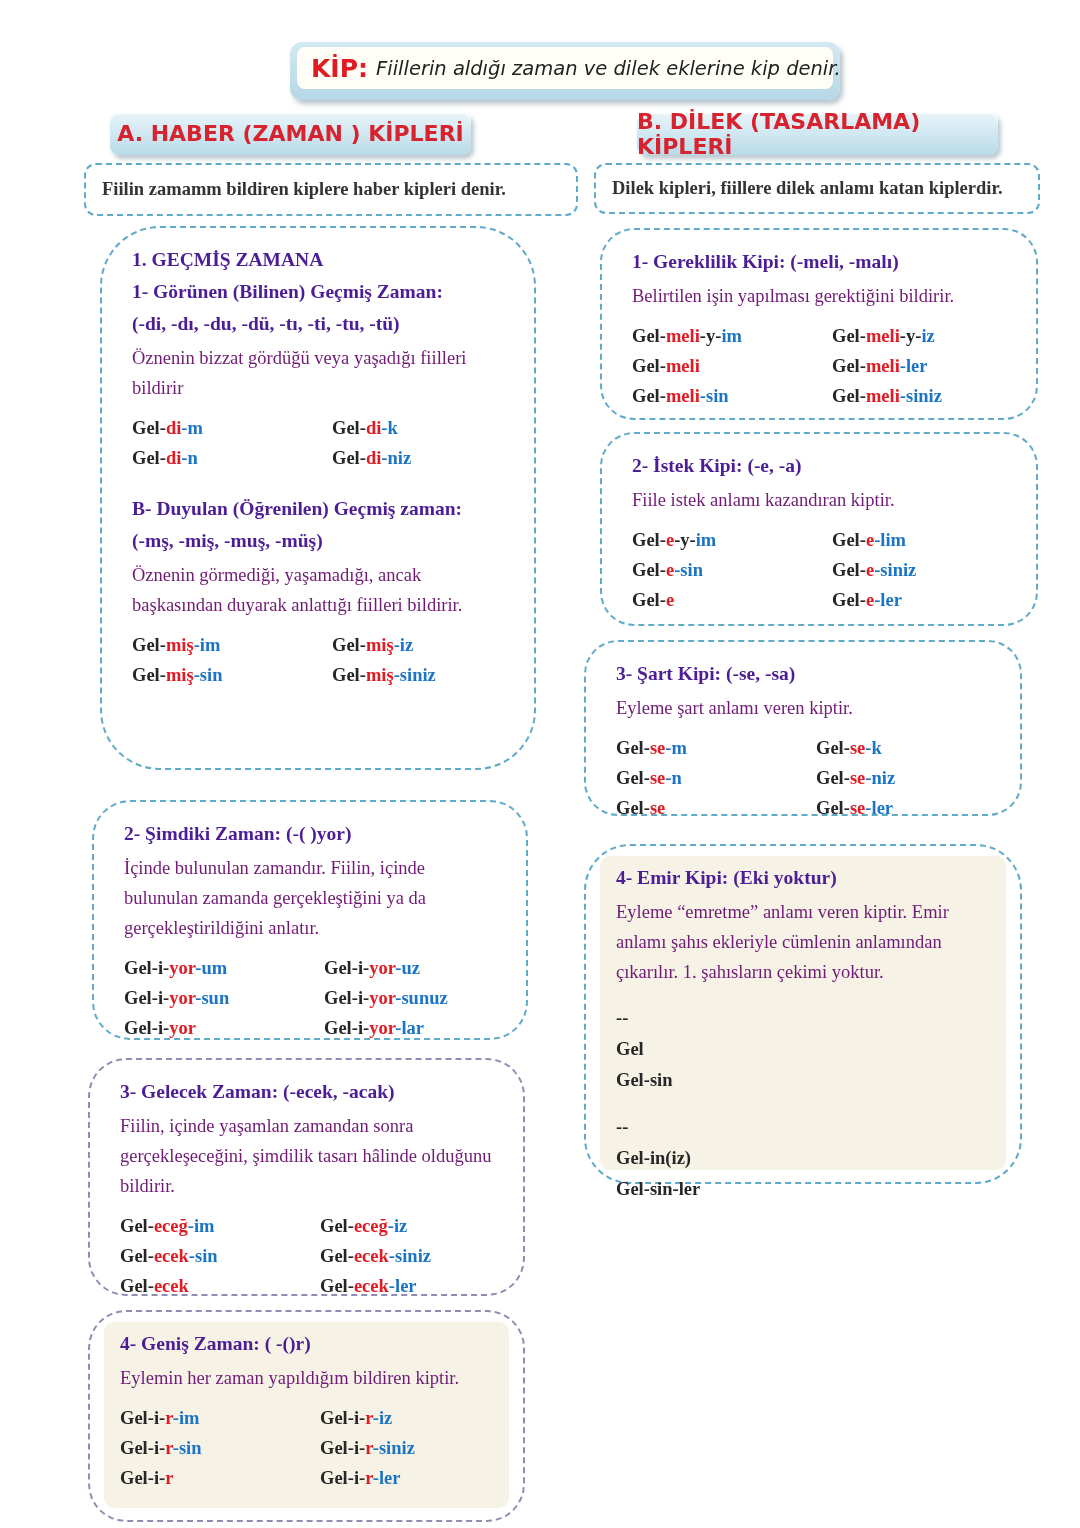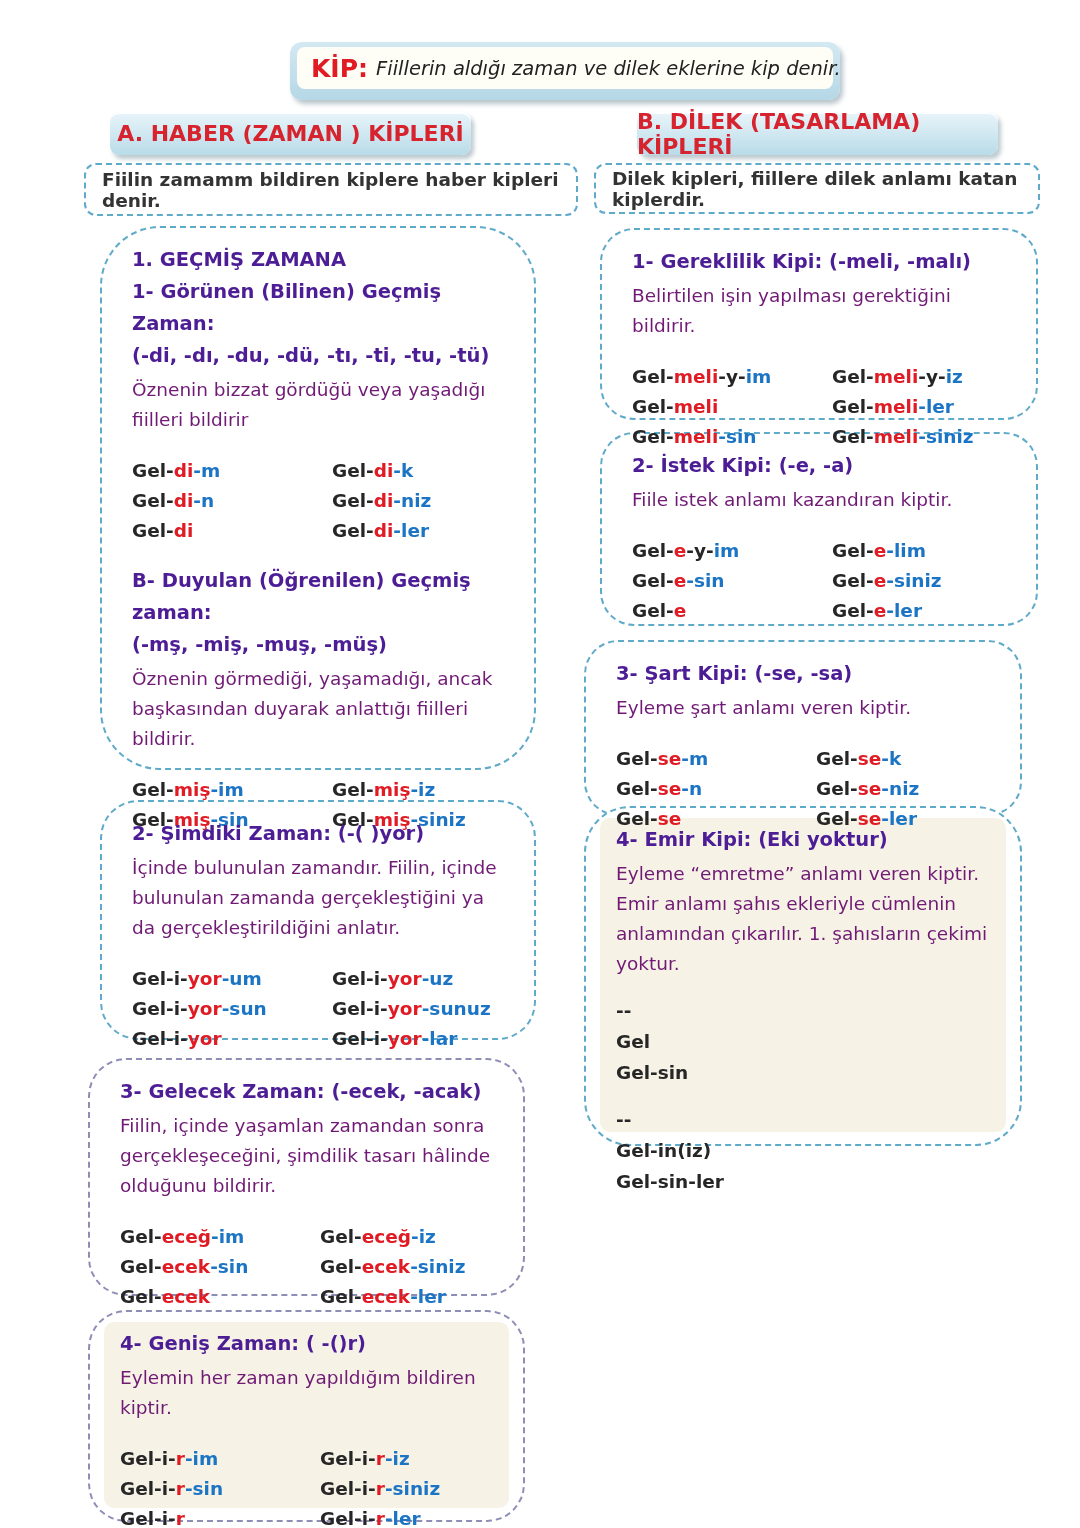--- a/index.html
+++ b/index.html
@@ -32,46 +32,46 @@
     background:linear-gradient(#e9f5fa,#b9dbe9);
     border-radius:9px;
     box-shadow:3px 4px 4px rgba(125,150,160,.5), inset 0 2px 0 rgba(255,255,255,.9);
     display:flex;align-items:center;justify-content:center;
     color:#d6232e;font-weight:bold;font-size:22px;
   }
   .hdr-a{left:110px;}
   .hdr-b{left:637px;}
   
   .dash{
-    position:absolute;border:2px dashed #5fa9c9;background:#fff;box-sizing:border-box;
+    position:absolute;border:2px dashed #5fa9c9;background:#fff;box-sizing:border-box;font-family:Liberation Serif, serif;
   }
   .subtitle{
     border-radius:12px;display:flex;align-items:center;
     color:#333;font-weight:bold;font-size:18.5px;padding:0 16px;
   }
   .sub-left{left:84px;top:163px;width:494px;height:53px;}
   .sub-right{left:594px;top:163px;width:446px;height:51px;}
   .panel{border-radius:38px;padding:16px 24px 0 30px;}
   .purple{border-color:#8d8db5;}
   .p-left1{left:100px;top:226px;width:436px;height:544px;border-radius:60px;}
-  .p-left2{left:100px;top:800px;width:436px;height:240px;}
+  .p-left2{left:92px;top:800px;width:436px;height:240px;}
   .p-left3{left:88px;top:1058px;width:437px;height:238px;}
   .p-left4{left:88px;top:1310px;width:437px;height:212px;}
   .p-right1{left:600px;top:228px;width:438px;height:192px;border-radius:34px;}
   .p-right2{left:600px;top:432px;width:438px;height:194px;border-radius:34px;}
   .p-right3{left:584px;top:640px;width:438px;height:176px;border-radius:34px;}
-  .p-right4{left:584px;top:806px;width:438px;height:340px;border-radius:46px;}
+  .p-right4{left:584px;top:844px;width:438px;height:340px;border-radius:46px;}
   .cream-bg{
     position:absolute;inset:10px 14px 12px 14px;background:#f6f3e6;border-radius:10px;z-index:0;
   }
   .panel-content{position:relative;z-index:1;}
   
   .red-title{color:#4c1d95;font-weight:bold;font-size:19.5px;line-height:32px;}
   .desc{color:#701a75;font-size:18.5px;line-height:30px;margin-top:3px;}
-  .conj{margin-top:20px;}
+  .conj{margin-top:10px;}
   .conj-row{display:grid;grid-template-columns:200px 1fr;height:30px;align-items:center;}
   .conj-cell{font-weight:bold;font-size:18.5px;white-space:nowrap;}
   .c-k{color:#262626;}
   .c-r{color:#e01b24;}
   .c-b{color:#1c74c4;}
   .sec-b{margin-top:20px;}
   .emir-group{margin-top:16px;}
   .emir-line{color:#262626;font-weight:bold;font-size:18.5px;line-height:31px;}
 </style>
 </head>
@@ -100,24 +100,20 @@
       <div class="desc">Öznenin bizzat gördüğü veya yaşadığı fiilleri bildirir</div>
       <div class="conj">
           <div class="conj-row">
             <div class="conj-cell"><span class="c-k">Gel-</span><span class="c-r">di</span><span class="c-b">-m</span></div>
             <div class="conj-cell"><span class="c-k">Gel-</span><span class="c-r">di</span><span class="c-b">-k</span></div>
           </div>
           <div class="conj-row">
             <div class="conj-cell"><span class="c-k">Gel-</span><span class="c-r">di</span><span class="c-b">-n</span></div>
             <div class="conj-cell"><span class="c-k">Gel-</span><span class="c-r">di</span><span class="c-b">-niz</span></div>
           </div>
-          <div class="conj-row">
-            <div class="conj-cell"><span class="c-k">Gel-</span><span class="c-r">di</span></div>
-            <div class="conj-cell"><span class="c-k">Gel-</span><span class="c-r">di</span><span class="c-b">-ler</span></div>
-          </div>
         </div>
       <div class="red-title sec-b">B- Duyulan (Öğrenilen) Geçmiş zaman:</div>
       <div class="red-title">(-mş, -miş, -muş, -müş)</div>
       <div class="desc">Öznenin görmediği, yaşamadığı, ancak başkasından duyarak anlattığı fiilleri bildirir.</div>
       <div class="conj">
           <div class="conj-row">
             <div class="conj-cell"><span class="c-k">Gel-</span><span class="c-r">miş</span><span class="c-b">-im</span></div>
             <div class="conj-cell"><span class="c-k">Gel-</span><span class="c-r">miş</span><span class="c-b">-iz</span></div>
           </div>
           <div class="conj-row">

